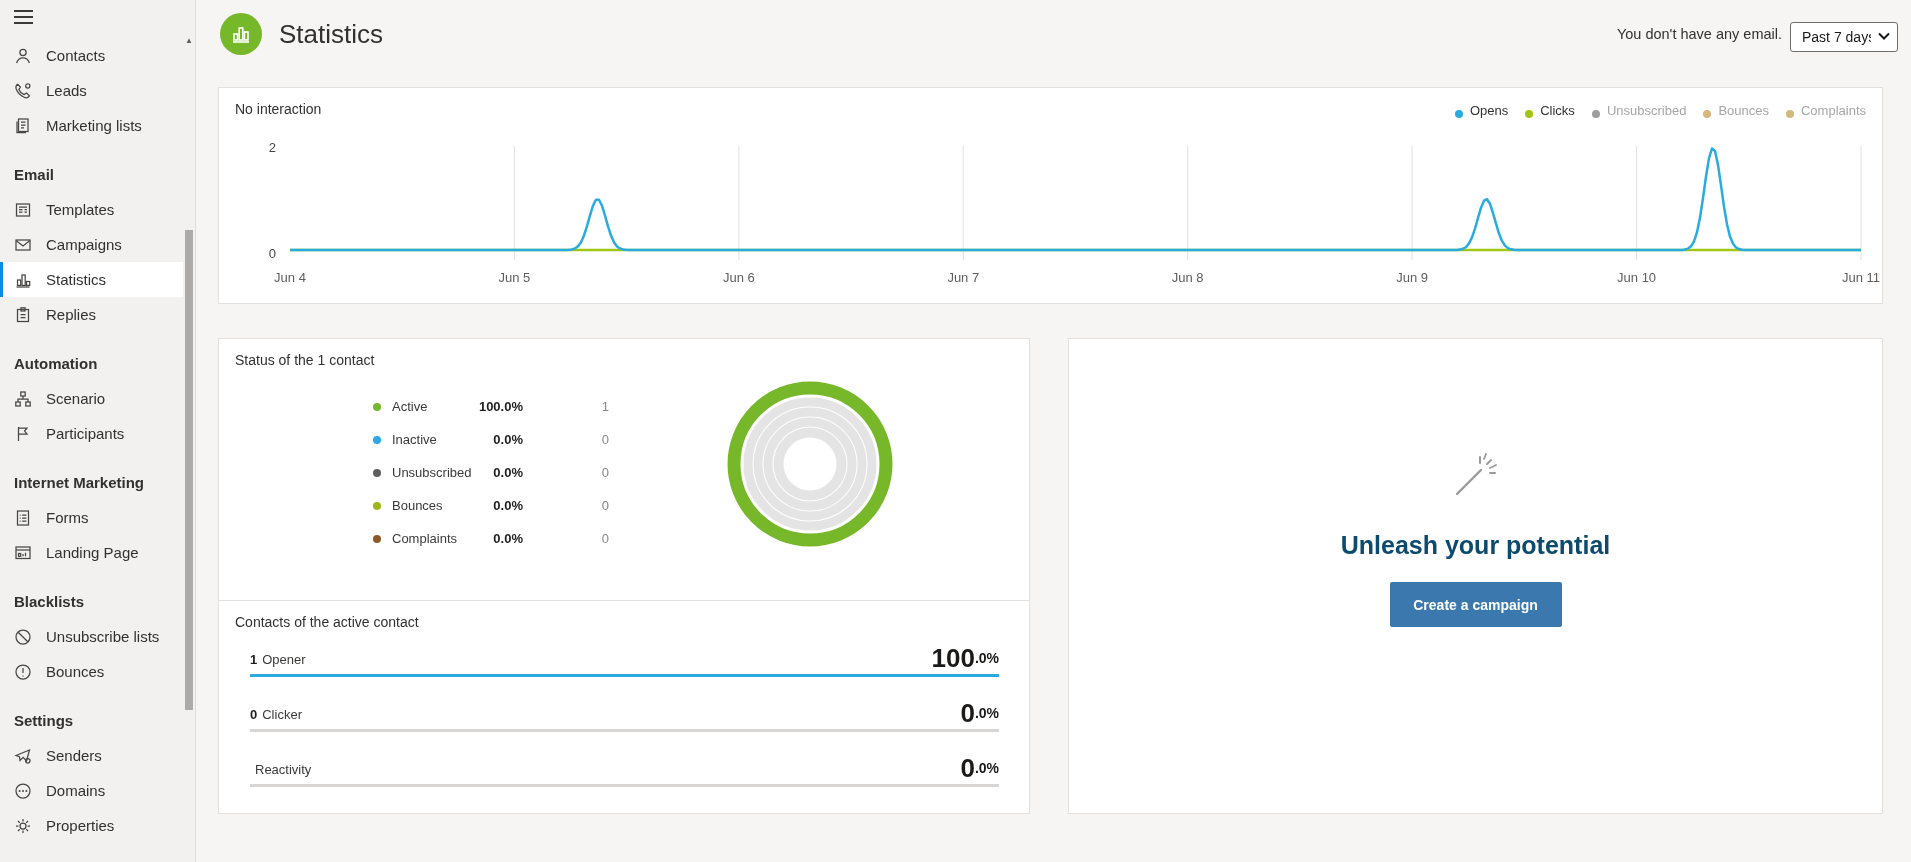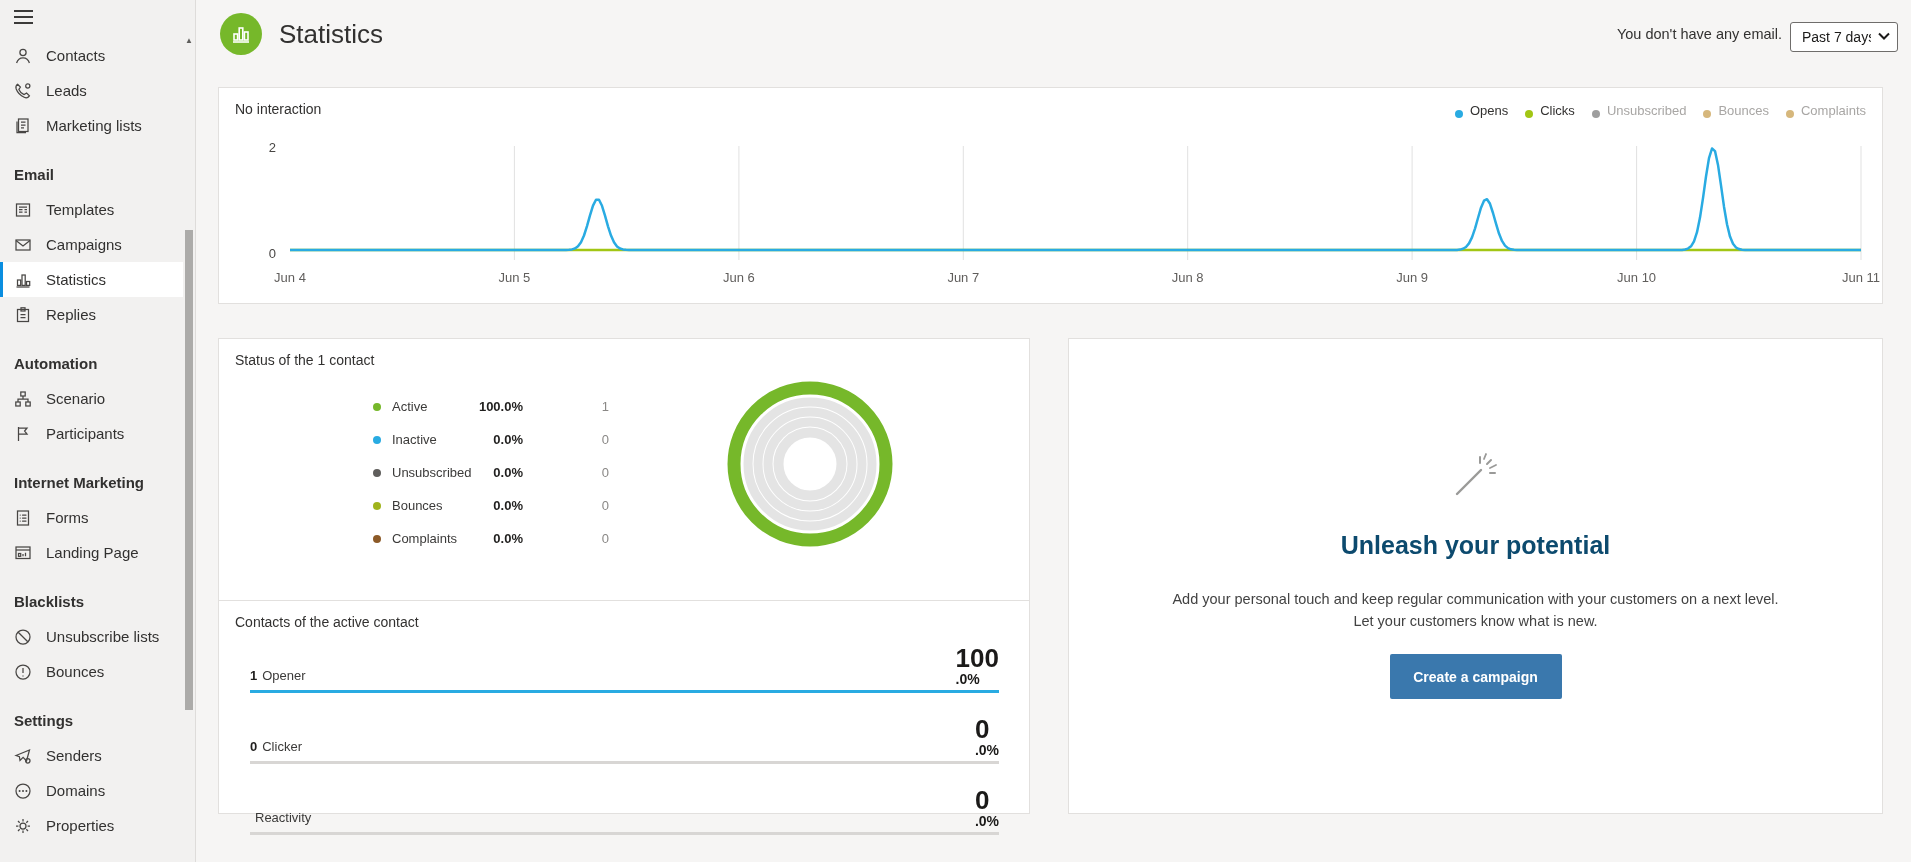--- a/index.html
+++ b/index.html
@@ -65,21 +65,21 @@
   .s-pct { flex:0 0 48px; text-align:right; font-weight:700; color:#201f1e; }
   .s-count { flex:1; text-align:right; color:#8a8886; }
   .donut { position:absolute; left:508px; top:42px; }
 
   
   .b-rows { position:absolute; left:31px; right:30px; top:44px; }
   .b-row { margin-bottom:23px; }
   .b-row-top { display:flex; align-items:flex-end; }
   .b-prefix { font-size:13px; font-weight:700; color:#201f1e; margin-right:5px; padding-bottom:4px; }
   .b-label { font-size:13px; color:#3b3a39; padding-bottom:4px; }
-  .b-val { margin-left:auto; display:flex; align-items:flex-start;flex-direction:column; }
+  .b-val { margin-left:auto; display:flex; align-items:center; }
   .b-num { font-size:26px; font-weight:600; color:#1b1a19; line-height:26px; }
   .b-suffix { font-size:14px; font-weight:600; color:#1b1a19; }
   .b-track { position:relative; height:3px; background:#d8d6d4; margin-top:3px; }
   .b-track .b-fill { position:absolute; left:0; top:0; height:3px; }
 
   
   .promo-inner { position:absolute; inset:0; display:flex; flex-direction:column; align-items:center; }
   .wand { margin-top:108px; }
   .promo-title { margin-top:24px; font-size:25px; font-weight:600; color:#0c4a6e; }
   .promo-body { margin-top:28px; text-align:center; font-size:14.5px; color:#424242; line-height:22px; }
@@ -428,21 +428,17 @@
         <g stroke="#9a9a98" stroke-width="2.4" stroke-linecap="round" fill="none">
           <path d="M11 47 35 23"></path>
           <path d="M41 17 45 13" stroke-width="2"></path>
           <path d="M44 26 49 26" stroke-width="2"></path>
           <path d="M34 16 34 10" stroke-width="2"></path>
           <path d="M44 21 50 18" stroke-width="1.8"></path>
           <path d="M38 12 40 7" stroke-width="1.8"></path>
         </g>
       </svg>
       <div class="promo-title">Unleash your potential</div>
-      <div class="promo-body">
-        <div>Add your personal touch and keep regular communication with your customers on a next level.</div>
-        <div>Let your customers know what is new.</div>
-      </div>
       <button class="promo-btn">Create a campaign</button>
     </div>
   </div>
 
 </div>
 
 </body></html>

